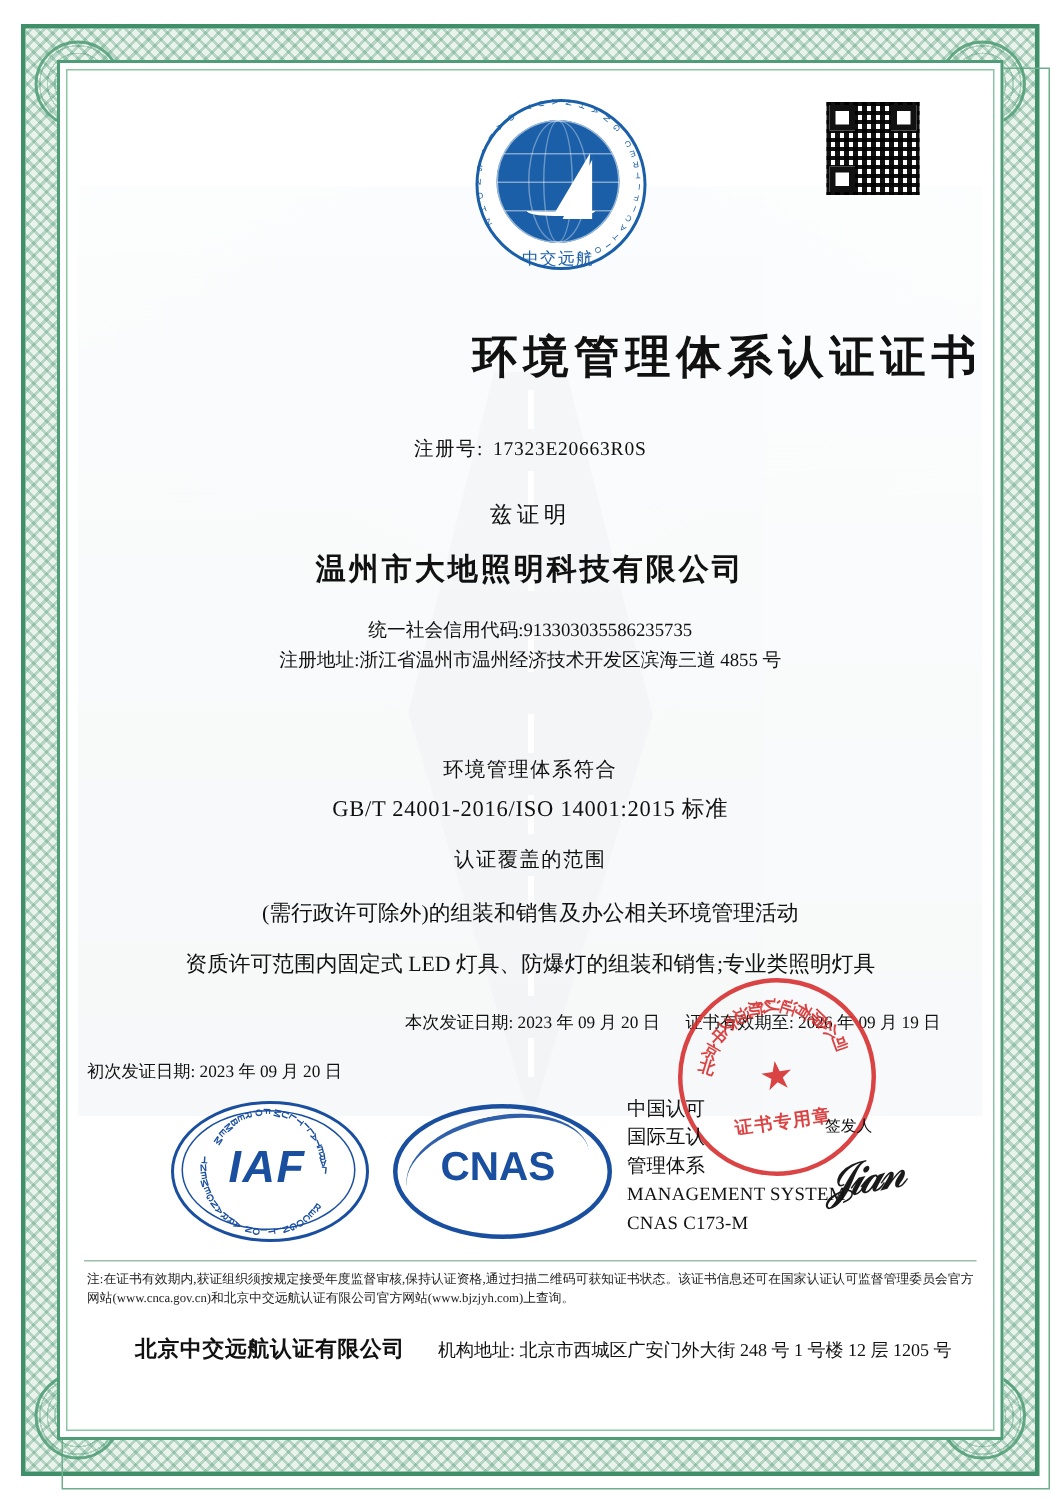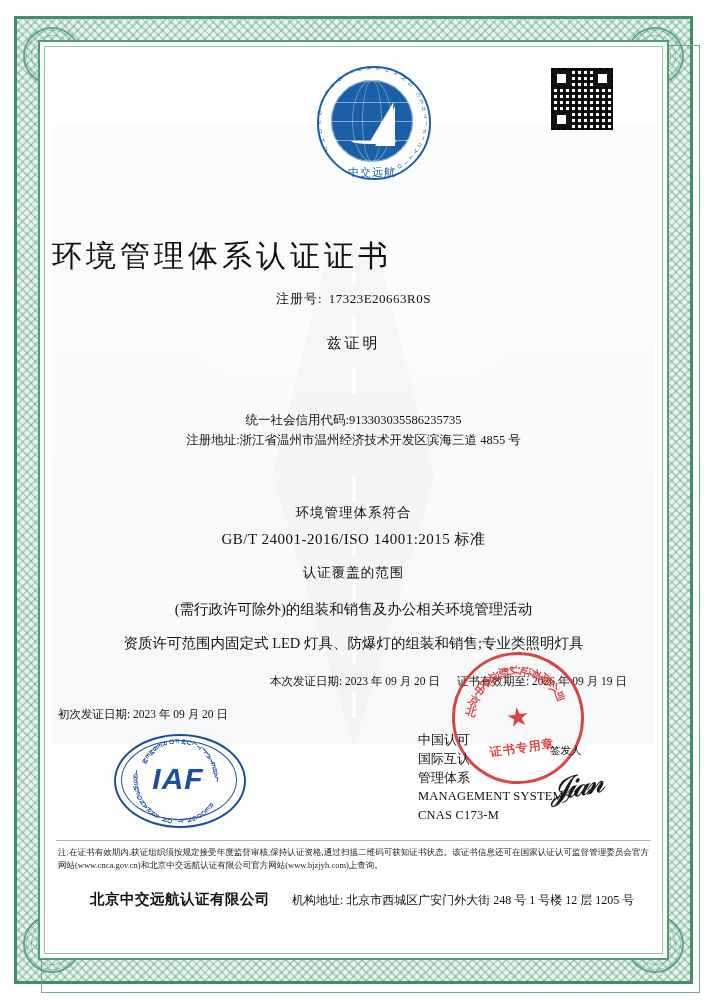--- a/index.html
+++ b/index.html
@@ -227,25 +227,25 @@
     border: 4px solid #111;
     box-sizing: border-box;
   }
   .qr .fp.a { left: 2px;  top: 2px; }
   .qr .fp.b { right: 2px; top: 2px; }
   .qr .fp.c { left: 2px;  bottom: 2px; }
 
   
   .doc-title {
     position: absolute;
-    left: 0; top: 182px;
-    width: 603px;
-    text-align: left;
+    left: 0; top: 164px;
+    width: 603px;
+    text-align: right;
     font-size: 30px;
-    font-weight: normal;
+    font-weight: bold;
     letter-spacing: 4px;
     color: #111111;
     font-family: "DejaVu Sans", "Liberation Sans", sans-serif;
   }
   .reg-no {
     position: absolute;
     left: 0; top: 236px;
     width: 603px;
     text-align: center;
     font-size: 13px;
@@ -610,20 +610,21 @@
       <div class="fp c"></div>
     </div>
 
     <div class="doc-title">环境管理体系认证证书</div>
 
     <div class="reg-no">
       <span class="lbl">注册号:</span><span class="val">17323E20663R0S</span>
     </div>
 
     <div class="hereby">兹证明</div>
+    <div class="company">温州市大地照明科技有限公司</div>
 
     <div class="info-lines">
       <div>统一社会信用代码:913303035586235735</div>
       <div>注册地址:浙江省温州市温州经济技术开发区滨海三道 4855 号</div>
     </div>
 
     <div class="conform-head">环境管理体系符合</div>
     <div class="standard">GB/T 24001-2016/ISO 14001:2015 标准</div>
 
     <div class="scope-head">认证覆盖的范围</div>
@@ -703,20 +704,25 @@
         <span style="transform: rotate(239deg) translate(0,-40px) rotate(-90deg);">G</span>
         <span style="transform: rotate(246deg) translate(0,-40px) rotate(-90deg);">E</span>
         <span style="transform: rotate(253deg) translate(0,-40px) rotate(-90deg);">M</span>
         <span style="transform: rotate(260deg) translate(0,-40px) rotate(-90deg);">E</span>
         <span style="transform: rotate(267deg) translate(0,-40px) rotate(-90deg);">N</span>
         <span style="transform: rotate(274deg) translate(0,-40px) rotate(-90deg);">T</span>
       </div>
       <div class="iaf-main">IAF</div>
     </div>
 
+    <div class="cnas-logo">
+      <div class="cnas-ellipse"></div>
+      <div class="cnas-swoosh"></div>
+      <div class="cnas-word">CNAS</div>
+    </div>
 
     <div class="cnas-text">
       <div>中国认可</div>
       <div>国际互认</div>
       <div>管理体系</div>
       <div class="en">MANAGEMENT SYSTEM</div>
       <div class="en">CNAS C173-M</div>
     </div>
 
     <div class="divider"></div>

